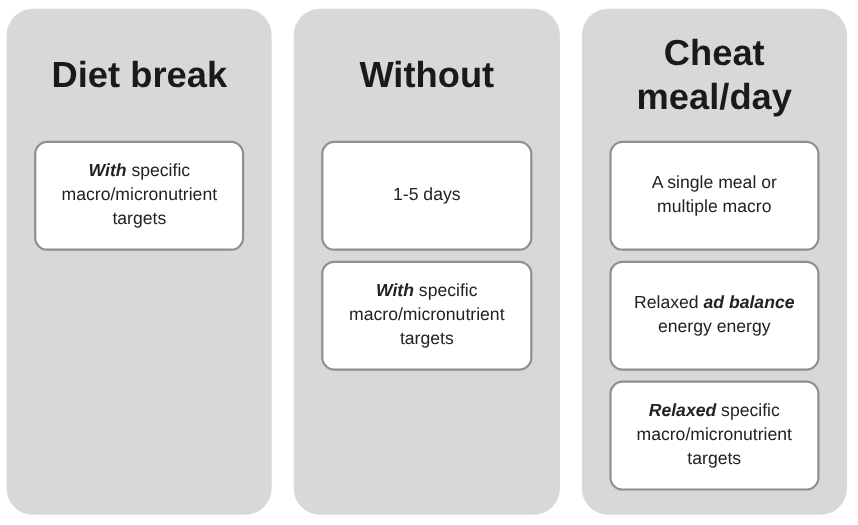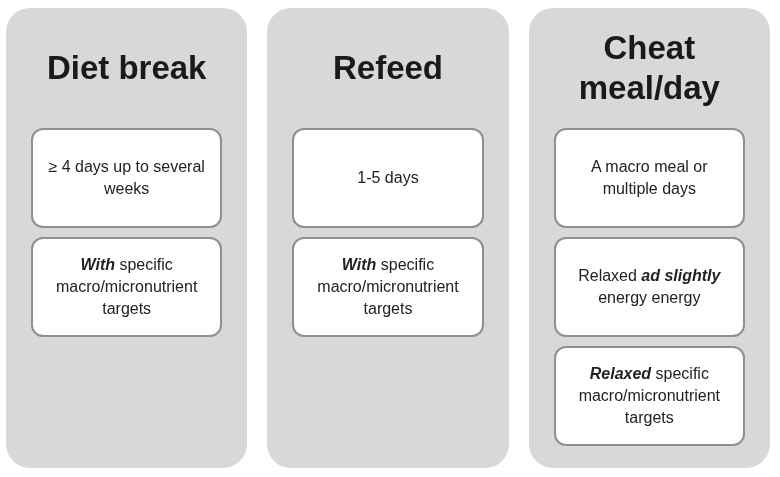--- a/index.html
+++ b/index.html
@@ -63,48 +63,45 @@
 </style>
 </head>
 <body>
 
 <div class="figure">
 
   <section class="column">
     <h2 class="column-title">Diet break</h2>
     <div class="boxes">
       <div class="box">
-        <p><span>≥ 4 days up to several weeks</span></p>
-      </div>
-      <div class="box">
         <p><span class="bi">With</span><span> specific macro/micronutrient targets</span></p>
       </div>
     </div>
   </section>
 
   <section class="column">
-    <h2 class="column-title">Refeed</h2>
+    <h2 class="column-title">Without</h2>
     <div class="boxes">
       <div class="box">
         <p><span>1-5 days</span></p>
       </div>
       <div class="box">
         <p><span class="bi">With</span><span> specific macro/micronutrient targets</span></p>
       </div>
     </div>
   </section>
 
   <section class="column">
     <h2 class="column-title">Cheat meal/day</h2>
     <div class="boxes">
       <div class="box">
-        <p><span>A macro meal or multiple days</span></p>
+        <p><span>A single meal or multiple macro</span></p>
       </div>
       <div class="box">
-        <p><span>Relaxed </span><span class="bi">ad slightly</span><span> energy energy</span></p>
+        <p><span>Relaxed </span><span class="bi">ad balance</span><span> energy energy</span></p>
       </div>
       <div class="box">
         <p><span class="bi">Relaxed</span><span> specific macro/micronutrient targets</span></p>
       </div>
     </div>
   </section>
 
 </div>
 
 </body></html>

